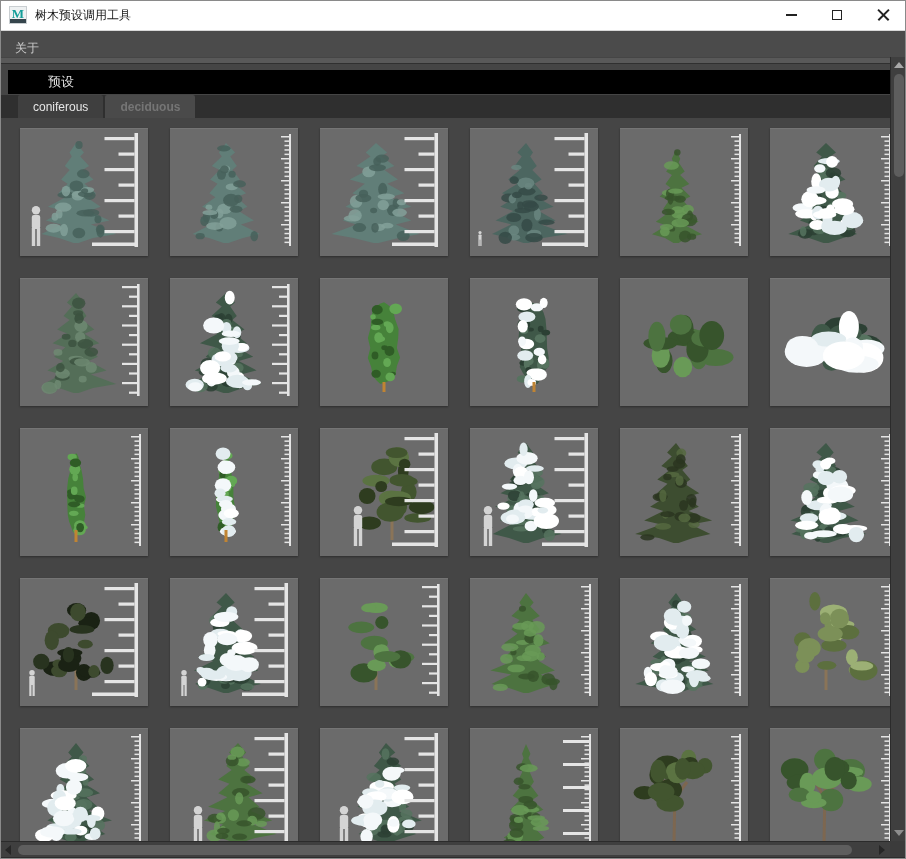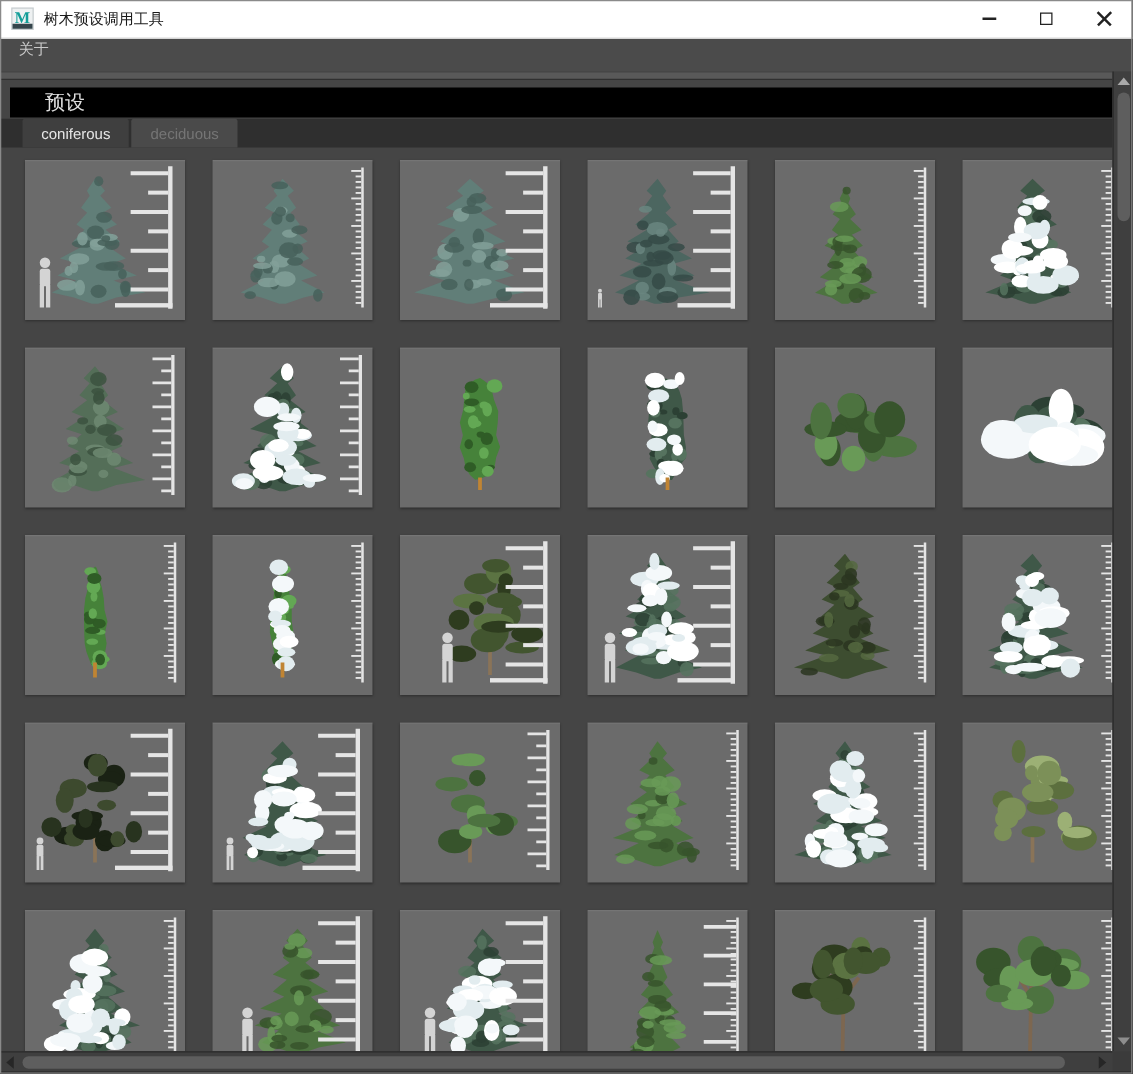--- a/index.html
+++ b/index.html
@@ -15,30 +15,30 @@
   .wbtns{margin-left:auto;display:flex;height:100%;}
   .wbtn{width:46px;height:100%;display:flex;align-items:center;justify-content:center;cursor:default;}
   .ic-min{width:11px;height:2px;background:#222;display:block;}
   .ic-max{width:10px;height:10px;border:1.4px solid #222;display:block;}
   .ic-close{position:relative;width:13px;height:13px;display:block;}
   .ic-close::before,.ic-close::after{content:"";position:absolute;left:-1px;top:5.6px;width:15px;height:1.6px;background:#222;}
   .ic-close::before{transform:rotate(45deg);}
   .ic-close::after{transform:rotate(-45deg);}
 
   
-  .menubar{position:absolute;left:0;top:31px;width:906px;height:26px;background:var(--menubar-bg,#4b4b4b);display:flex;align-items:flex-start;padding-left:10px;z-index:29;}
+  .menubar{position:absolute;left:0;top:31px;width:906px;height:26px;background:var(--menubar-bg,#4b4b4b);display:flex;align-items:flex-end;padding-left:10px;z-index:29;}
   .menuitem{font-size:12px;color:var(--menu-text,#c9c9c9);padding:0 5px;}
 
   
   .topstrip{position:absolute;left:0;top:58px;width:890px;height:6px;background:#595959;border-bottom:1px solid #303030;z-index:5;}
-  .frameheader{position:absolute;left:8px;top:70px;width:882px;height:24px;background:var(--frame-header-bg,#000000);color:var(--frame-header-text,#e0e0e0);display:flex;align-items:center;padding-left:28px;font-size:16px;z-index:5;}
+  .frameheader{position:absolute;left:8px;top:70px;width:882px;height:24px;background:var(--frame-header-bg,#000000);color:var(--frame-header-text,#e0e0e0);display:flex;align-items:center;padding-left:40px;font-size:13px;z-index:5;}
   .tabrow{position:absolute;left:0;top:95px;width:890px;height:23px;background:#2f2f2f;display:flex;align-items:center;padding-left:18px;z-index:5;}
   .tab{height:23px;display:flex;align-items:center;padding:0 15px;font-size:12px;border-radius:2px 2px 0 0;margin-right:2px;}
   .tab.active{background:var(--tab-active-bg,#3f3f3f);color:var(--tab-active-text,#e6e6e6);}
-  .tab.inactive{background:var(--tab-inactive-bg,#4a4a4a);color:var(--tab-inactive-text,#757575);}
+  .tab.inactive{background:var(--tab-inactive-bg,#4a4a4a);color:var(--tab-inactive-text,#757575);font-weight:bold;}
 
   
   .scrollarea{position:absolute;left:0;top:118px;width:890px;height:723px;background:var(--scroll-area-bg,#454545);overflow:hidden;z-index:4;}
   .grid{position:absolute;left:20px;top:10px;display:grid;grid-template-columns:repeat(6,128px);grid-auto-rows:128px;gap:22px;}
   .cell{width:128px;height:128px;background:var(--cell-bg,#6b6b6b);box-shadow:inset 0 1px 0 rgba(255,255,255,0.07),0 1px 2px rgba(0,0,0,0.35);overflow:hidden;}
   .cell svg{display:block;}
 
   
   .vscroll{position:absolute;right:0;top:57px;width:16px;height:784px;background:var(--scroll-track,#3f3f3f);border-left:1px solid #2b2b2b;z-index:10;}
   .vthumb{position:absolute;left:3px;top:17px;width:10px;height:103px;background:var(--scroll-thumb,#5e5e5e);border-radius:5px;}

